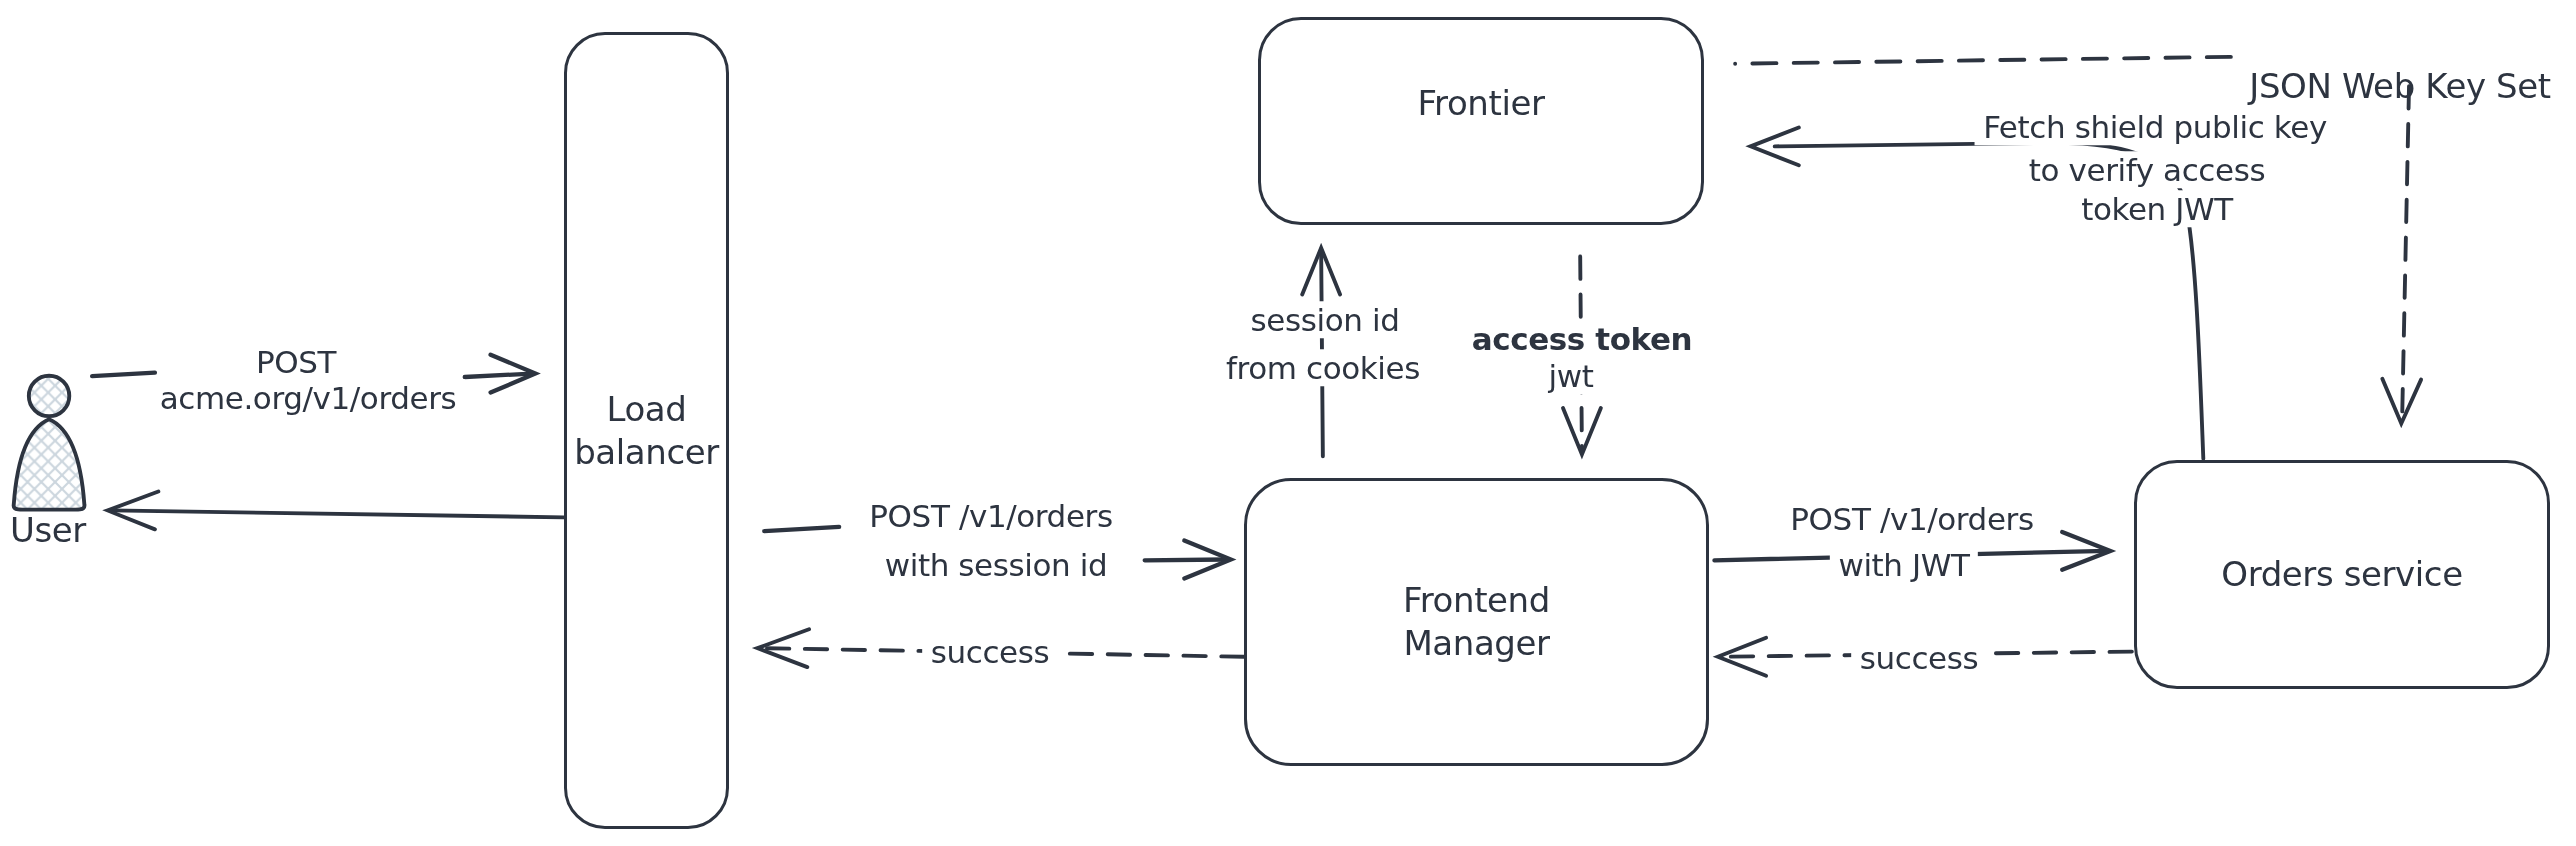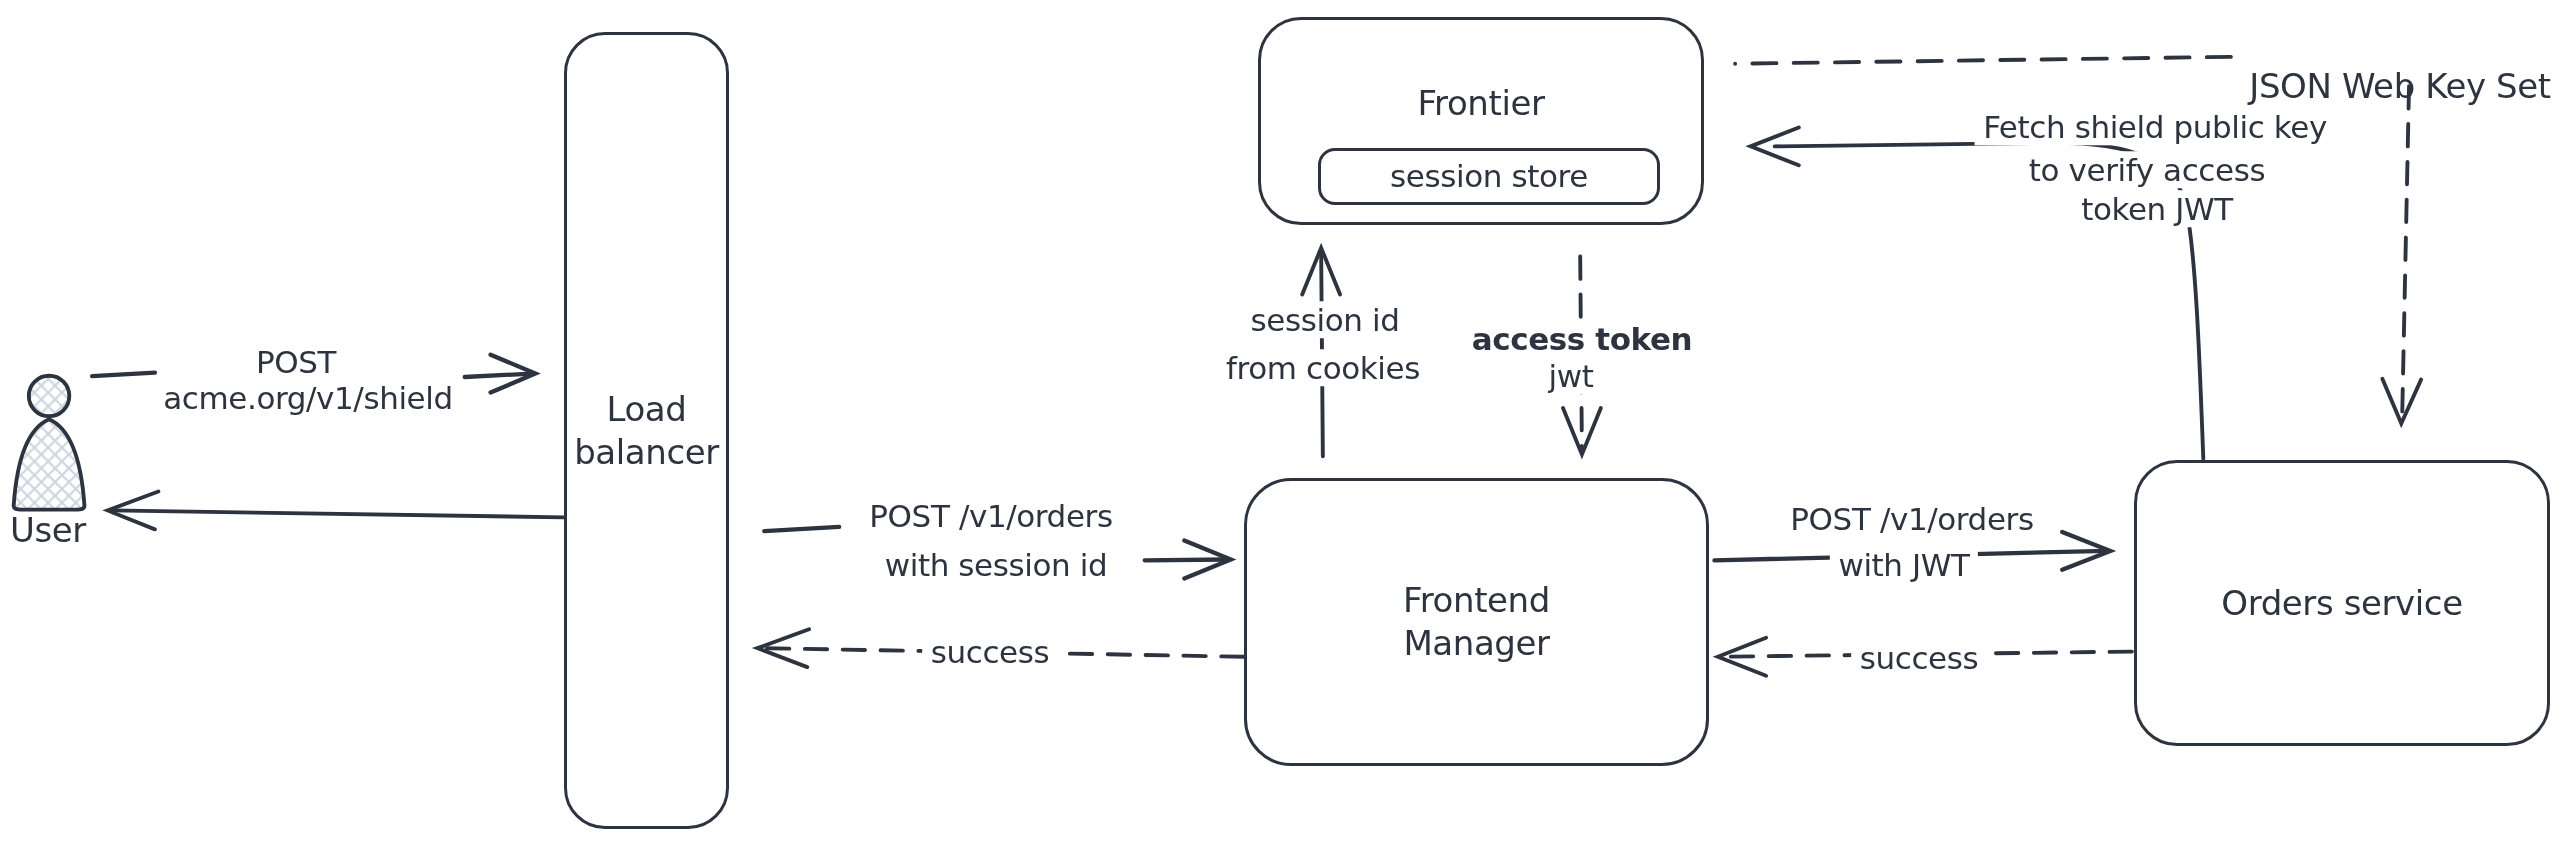--- a/index.html
+++ b/index.html
@@ -96,38 +96,35 @@
     </g>
   </svg>
 
   <div class="node" id="lb" style="left:564px;top:32px;width:165px;height:797px;border-radius:41px;">
     <div class="nlabel">Load
 balancer</div>
   </div>
 
   <div class="node" style="left:1258px;top:17px;width:446px;height:208px;border-radius:43px;">
     <div id="frontier-label">Frontier</div>
-    <div id="session-store">
-      <div class="nlabel">session store</div>
-    </div>
   </div>
 
   <div class="node" style="left:1244px;top:478px;width:465px;height:288px;border-radius:47px;">
     <div class="nlabel">Frontend
 Manager</div>
   </div>
 
-  <div class="node" style="left:2134px;top:460px;width:416px;height:286px;border-radius:43px;">
+  <div class="node" style="left:2134px;top:460px;width:416px;height:229px;border-radius:43px;">
     <div class="nlabel">Orders service</div>
   </div>
 
   <div class="elabel nobg big" style="left:48px;top:531px;">User</div>
 
   <div class="elabel" style="left:296px;top:362px;text-align:right;">POST</div>
-  <div class="elabel" style="left:308px;top:398px;">acme.org/v1/shield</div>
+  <div class="elabel" style="left:308px;top:398px;">acme.org/v1/orders</div>
 
   <div class="elabel" style="left:991px;top:516px;">POST /v1/orders</div>
   <div class="elabel" style="left:996px;top:565px;">with session id</div>
 
   <div class="elabel" style="left:990px;top:652px;">success</div>
 
   <div class="elabel" style="left:1325px;top:320px;">session id</div>
   <div class="elabel" style="left:1323px;top:368px;">from cookies</div>
 
   <div class="elabel" style="left:1582px;top:339px;font-weight:bold;">access token</div>

